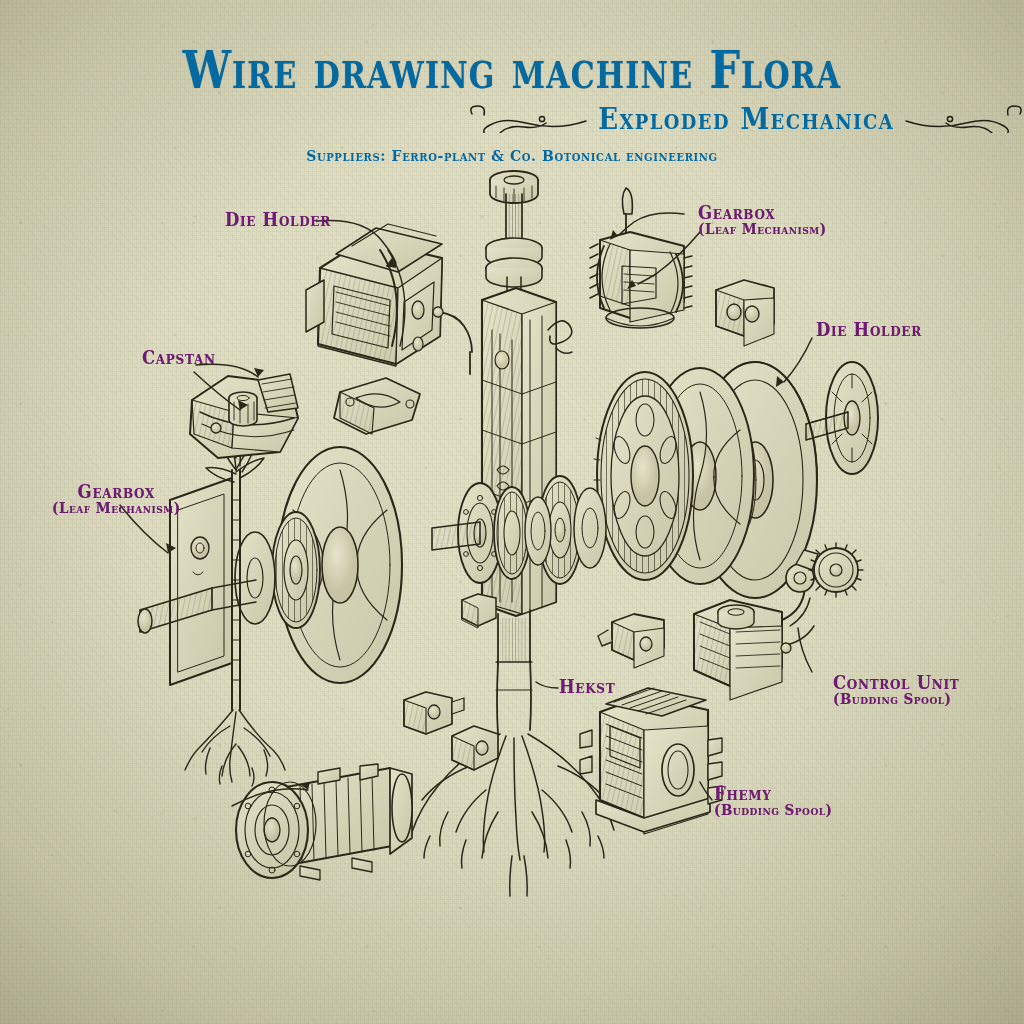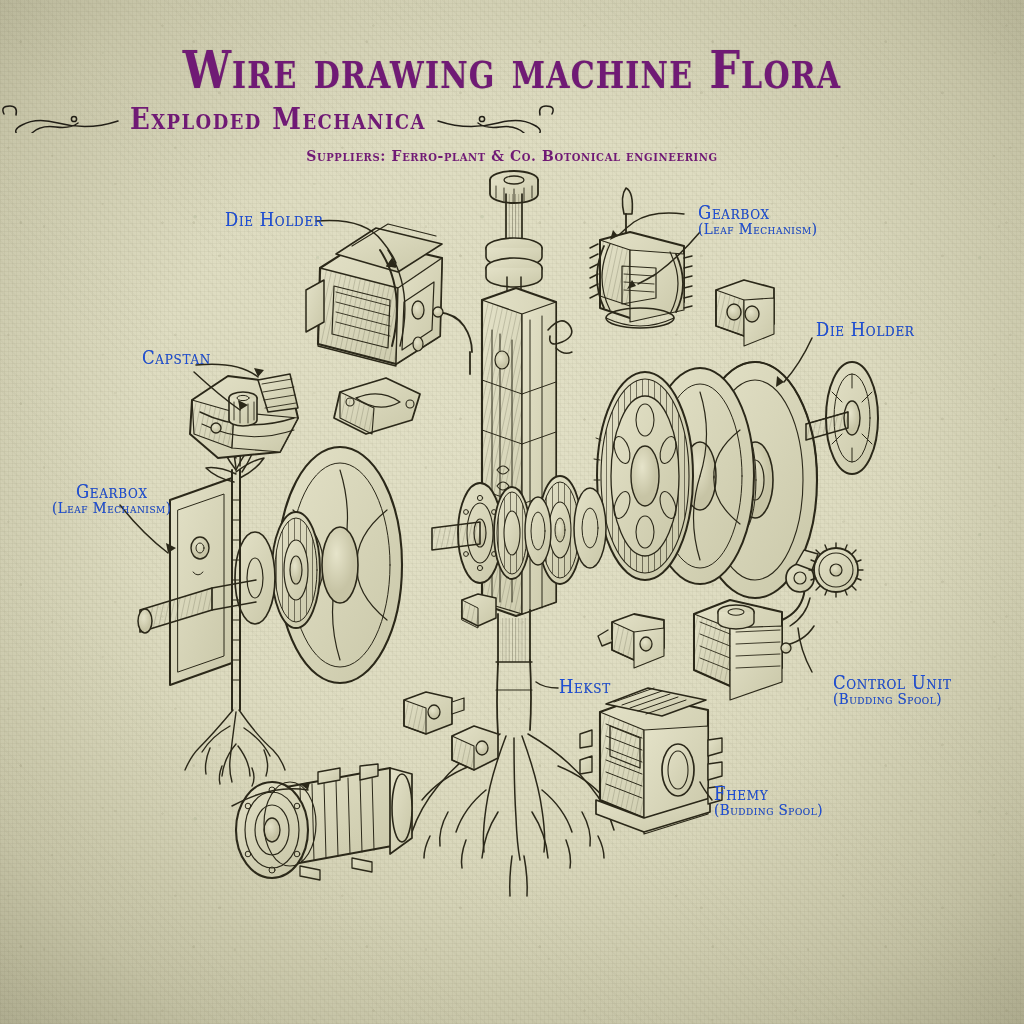--- a/index.html
+++ b/index.html
@@ -48,37 +48,37 @@
     position: absolute; inset: 0;
     background: radial-gradient(ellipse 78% 74% at 50% 48%, rgba(0,0,0,0) 48%, rgba(90,85,55,0.10) 78%, rgba(70,66,40,0.22) 100%);
     pointer-events: none;
   }
   .art { position:absolute; inset:0; }
 
   
   .titleblock {
     position: absolute; left: 0; right: 0; top: 44px;
     text-align: center;
-    color: #701a75;
+    color: #0369a1;
   }
   .main-title {
     font-family: "DejaVu Serif", serif;
     font-size: 43px;
     letter-spacing: 1.2px;
     font-weight: 700;
     font-variant: small-caps;
     line-height: 1;
     text-shadow: 0 0 1px rgba(34,31,23,0.35);
     transform: scaleY(1.22);
     transform-origin: center top;
   }
   .subtitle-row {
     position: relative;
     margin-top: 17px;
-    display: flex; align-items: center; justify-content: flex-start; gap: 10px;
+    display: flex; align-items: center; justify-content: flex-end; gap: 10px;
   }
   .sub-title {
     font-family: "DejaVu Serif", serif;
     font-size: 26px;
     font-variant: small-caps;
     letter-spacing: 1.4px;
     font-weight: 600;
     transform: scaleY(1.16);
   }
   .supplier {
@@ -87,24 +87,24 @@
     font-size: 14px;
     font-variant: small-caps;
     letter-spacing: .6px;
     font-weight: 700;
     transform: scaleY(1.12);
   }
 
   
   .label {
     position: absolute;
-    color: #1d4ed8;
+    color: #701a75;
     font-family: "DejaVu Serif", serif;
     font-variant: small-caps;
-    font-weight: 400;
+    font-weight: 700;
     line-height: 1.12;
     white-space: nowrap;
     text-shadow: 0 0 .6px rgba(32,29,21,.4);
   }
   .label .l1 { font-size: 16.5px; letter-spacing: .7px; display:block; transform: scaleY(1.14); transform-origin: left top;}
   .label .l2 { font-size: 13.5px; letter-spacing: .5px; display:block; transform: scaleY(1.1); transform-origin: left top;}
   .label.ctr { text-align:center; }
   .label.ctr .l1, .label.ctr .l2 { transform-origin: center top; }
   .label.rt { text-align:left; }
 </style>

